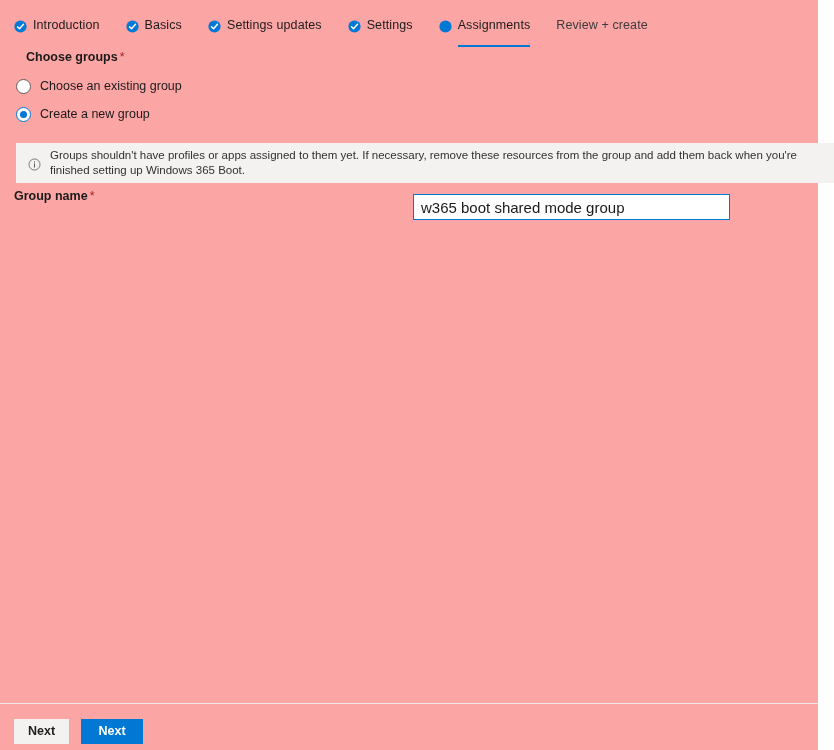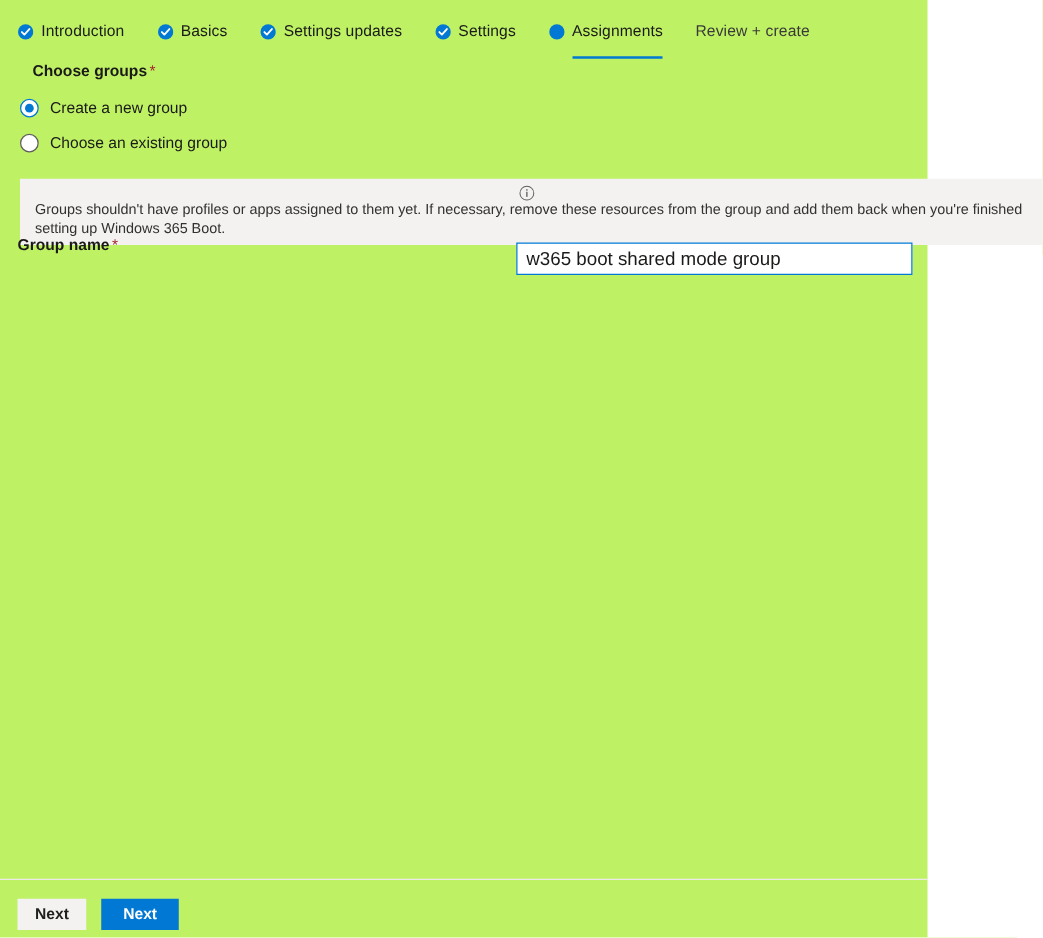--- a/index.html
+++ b/index.html
@@ -9,23 +9,23 @@
     width: 834px;
     height: 750px;
     background: #ffffff;
     font-family: "Liberation Sans", sans-serif;
     color: #1b1a19;
     overflow: hidden;
   }
 
   #app {
     position: relative;
-    width: 742px;
+    width: 818px;
     height: 750px;
-    background: #bef264;
+    background: #fca5a5;
   }
 
   
   .wizard-tabs {
     position: absolute;
     top: 12px;
     left: 14px;
     right: 0;
     height: 32px;
     display: flex;
@@ -139,21 +139,20 @@
   .info-banner {
     position: absolute;
     left: 16px;
     top: 143px;
     width: 818px;
     min-height: 28px;
     background: #f3f2f1;
     display: flex;
     align-items: center;
     padding: 5px 10px 5px 12px;
-    flex-direction: column;
   }
   .info-banner .info-icon {
     width: 13px;
     height: 13px;
     flex: 0 0 auto;
     margin-right: 9px;
   }
   .info-banner .info-text {
     font-size: 11.5px;
     line-height: 15px;
@@ -286,27 +285,27 @@
       <span class="tab-label">Review + create</span>
     </div>
 
   </div>
 
   <div id="choose-groups-label" class="field-label">
     <span>Choose groups</span><span class="req-star">*</span>
   </div>
 
   <div class="radio-group">
+    <div class="radio-row">
+      <span class="radio-mark"></span>
+      <span class="radio-text">Choose an existing group</span>
+    </div>
     <div class="radio-row selected">
       <span class="radio-mark"></span>
       <span class="radio-text">Create a new group</span>
-    </div>
-    <div class="radio-row">
-      <span class="radio-mark"></span>
-      <span class="radio-text">Choose an existing group</span>
     </div>
   </div>
 
   <div class="info-banner">
     <span class="info-icon">
       <svg width="13" height="13" viewBox="0 0 16 16">
         <circle cx="8" cy="8" r="6.8" fill="none" stroke="#605e5c" stroke-width="1"></circle>
         <rect x="7.35" y="6.7" width="1.3" height="5" fill="#605e5c"></rect>
         <rect x="7.35" y="4.1" width="1.3" height="1.5" fill="#605e5c"></rect>
       </svg>

